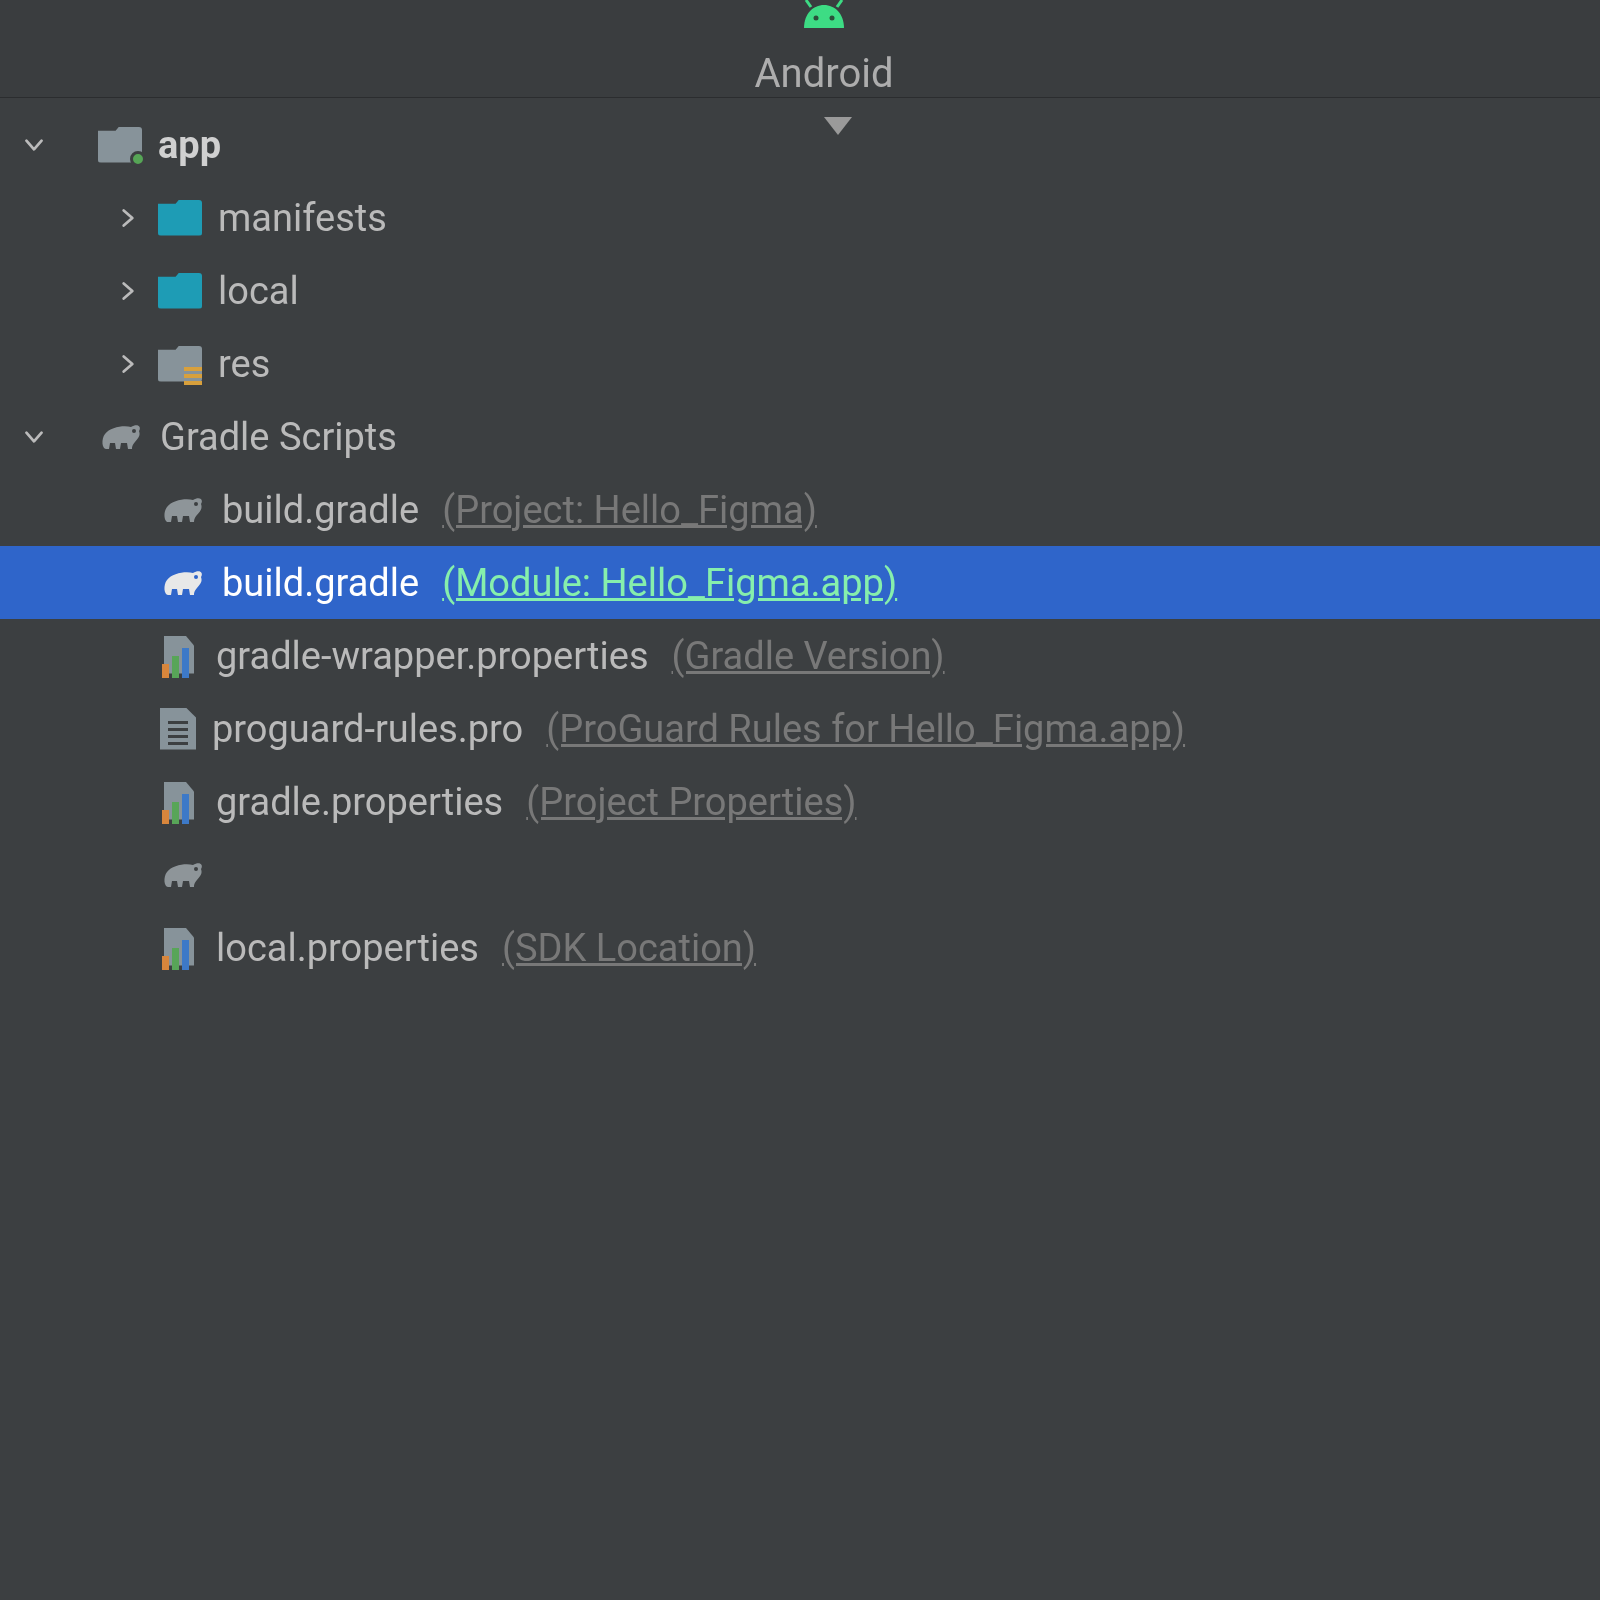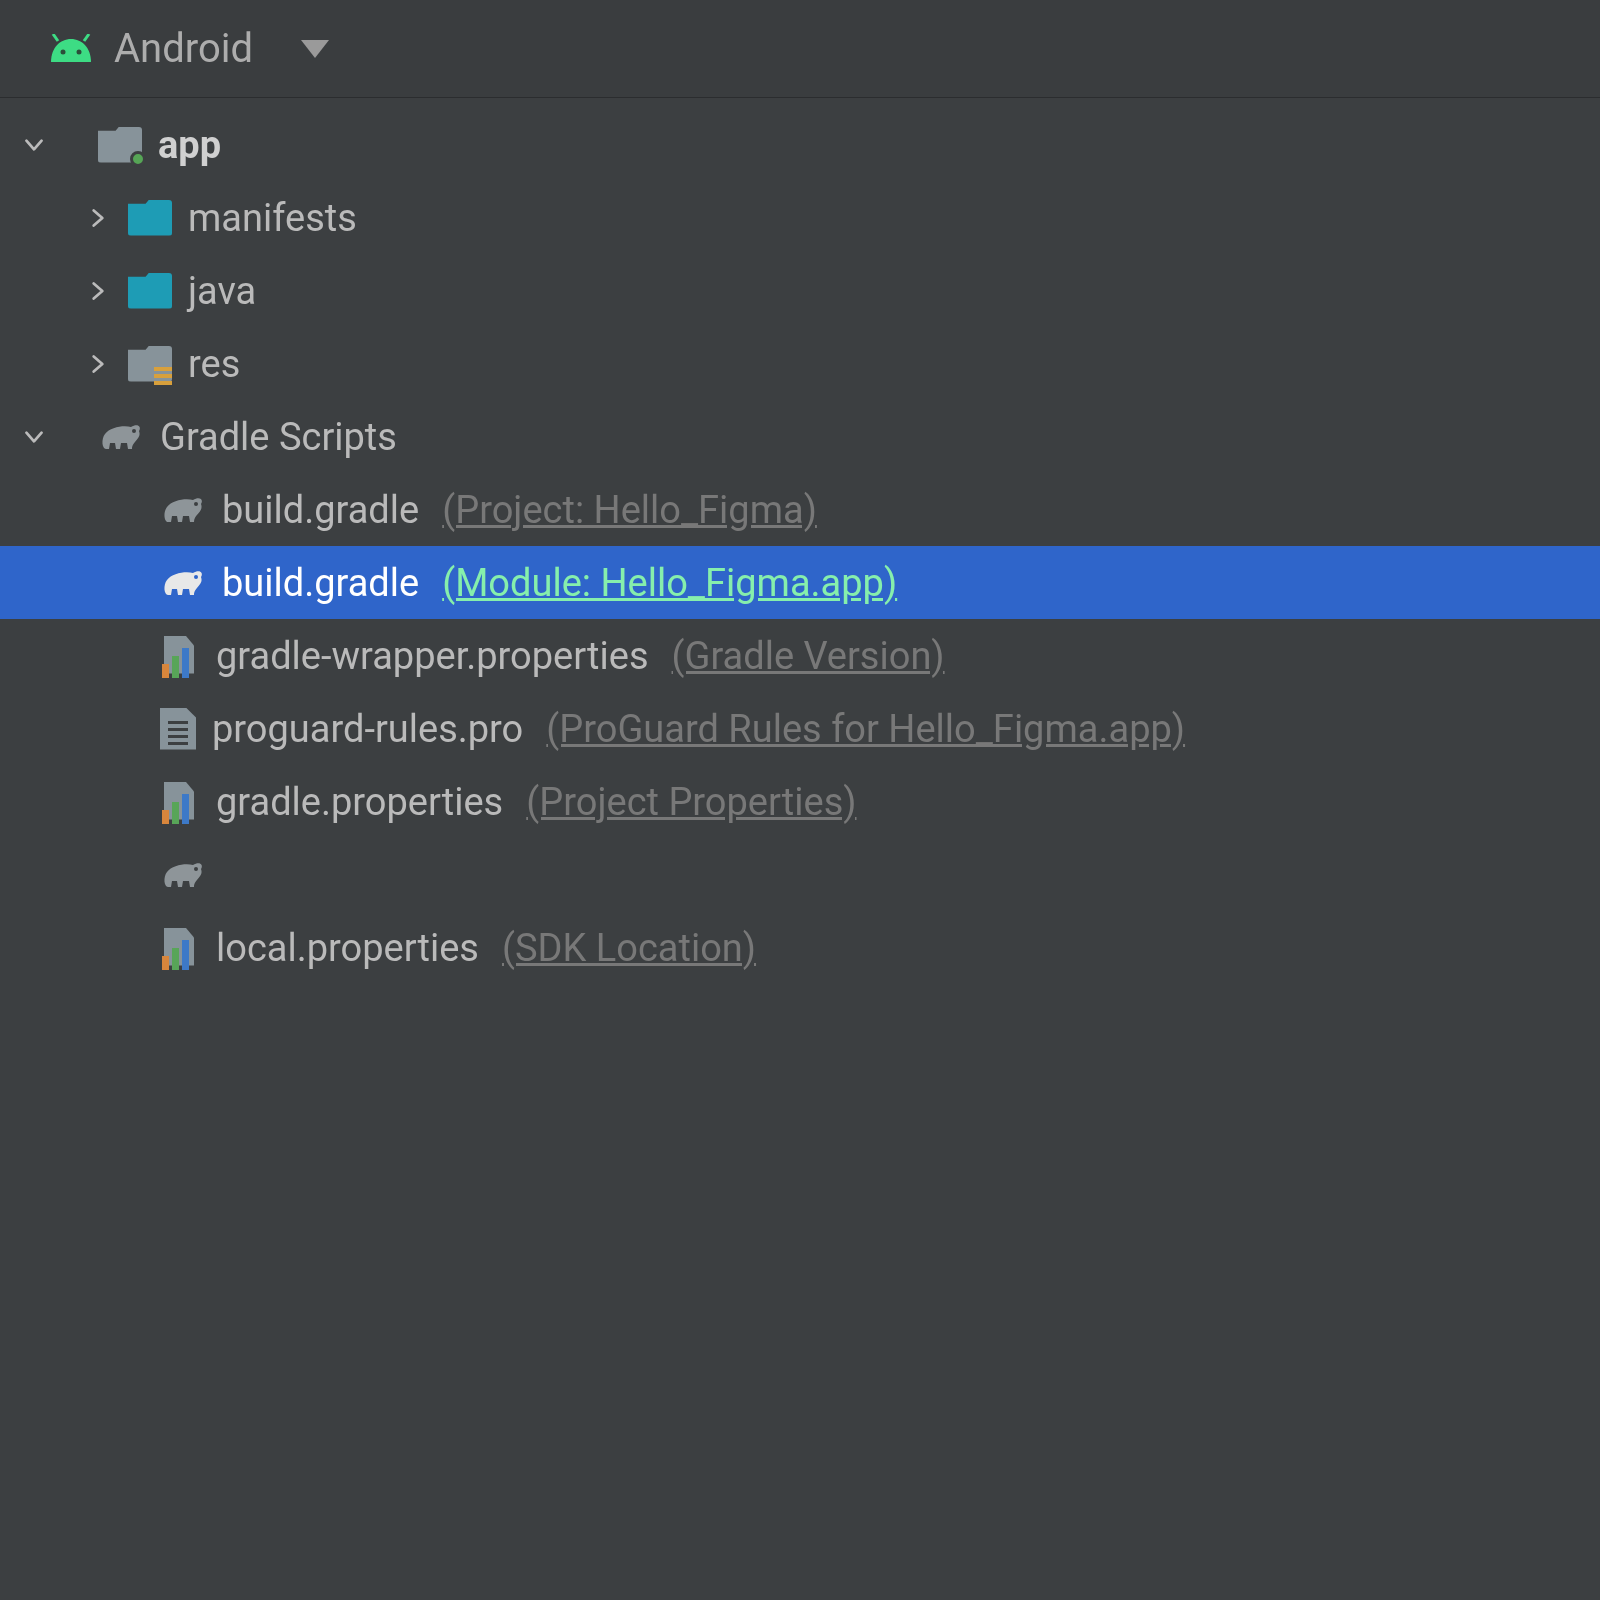--- a/index.html
+++ b/index.html
@@ -12,20 +12,21 @@
     overflow: hidden;
   }
   .header {
     display: flex;
     align-items: center;
     height: 98px;
     padding-left: 48px;
     gap: 20px;
     border-bottom: 1px solid #2b2d2f;
     background: #3a3d3f;
+    flex-direction: column;
   }
   .android-icon svg { display:block; }
   .header-label {
     font-size: 40px;
     color: #adadad;
   }
   .dropdown-arrow {
     width: 0; height: 0;
     border-left: 14px solid transparent;
     border-right: 14px solid transparent;
@@ -49,21 +50,21 @@
   }
   .row.selected .label-main { color: #ffffff; }
   .row.selected .label-detail { color: #86efac; }
   .chevron {
     width: 28px; height:28px;
     display:flex; align-items:center; justify-content:center;
     flex-shrink:0;
   }
   .chevron svg { display:block; }
   .spacer-chevron { width:28px; flex-shrink:0;}
-  .indent1 { padding-left: 84px; }
+  .indent1 { padding-left: 114px; }
   .indent2 { padding-left: 116px; }
   .icon {
     display:flex; align-items:center; justify-content:center;
     flex-shrink:0;
   }
   .label-main {
     color: #bababa;
     text-align: right;
   }
   .label-main.bold {
@@ -170,21 +171,21 @@
 
   <div class="row indent1">
     <span class="chevron">
       <svg width="26" height="26" viewBox="0 0 24 24">
           <path d="M8 5 L16 12 L8 19" stroke="#bbbbbb" stroke-width="2.5" fill="none" stroke-linecap="round" stroke-linejoin="round"></path>
         </svg>
     </span>
     <span class="icon folder-icon">
       <span class="folder-shape teal"></span>
     </span>
-    <span class="label-main">java</span>
+    <span class="label-main">local</span>
   </div>
 
   <div class="row indent1">
     <span class="chevron">
       <svg width="26" height="26" viewBox="0 0 24 24">
           <path d="M8 5 L16 12 L8 19" stroke="#bbbbbb" stroke-width="2.5" fill="none" stroke-linecap="round" stroke-linejoin="round"></path>
         </svg>
     </span>
     <span class="icon folder-icon">
       <span class="folder-shape"></span>

